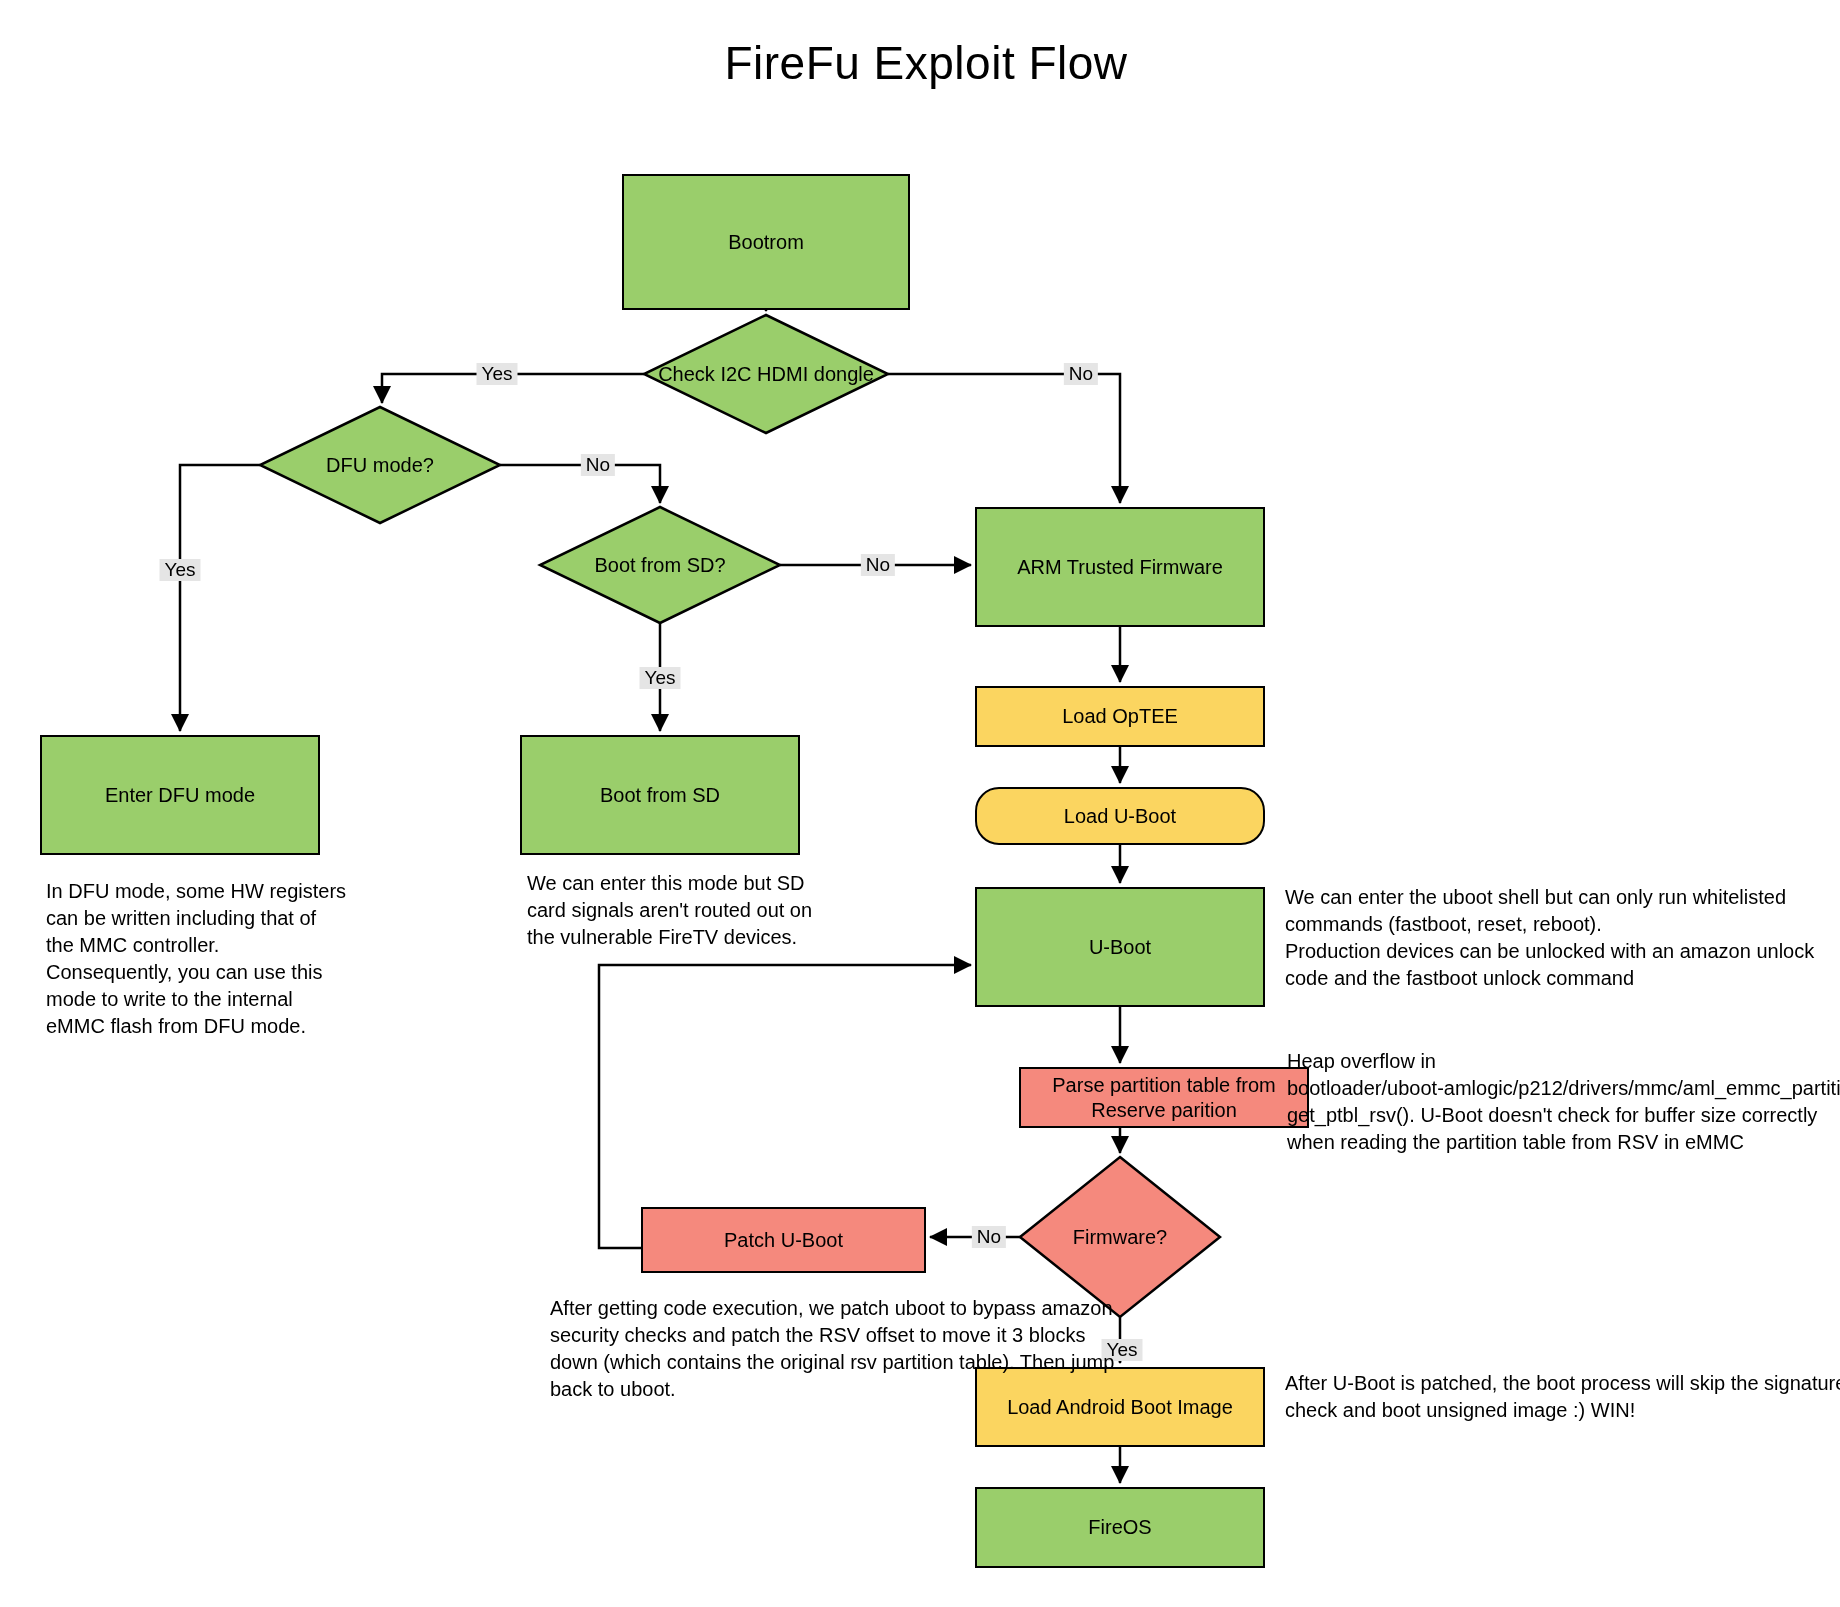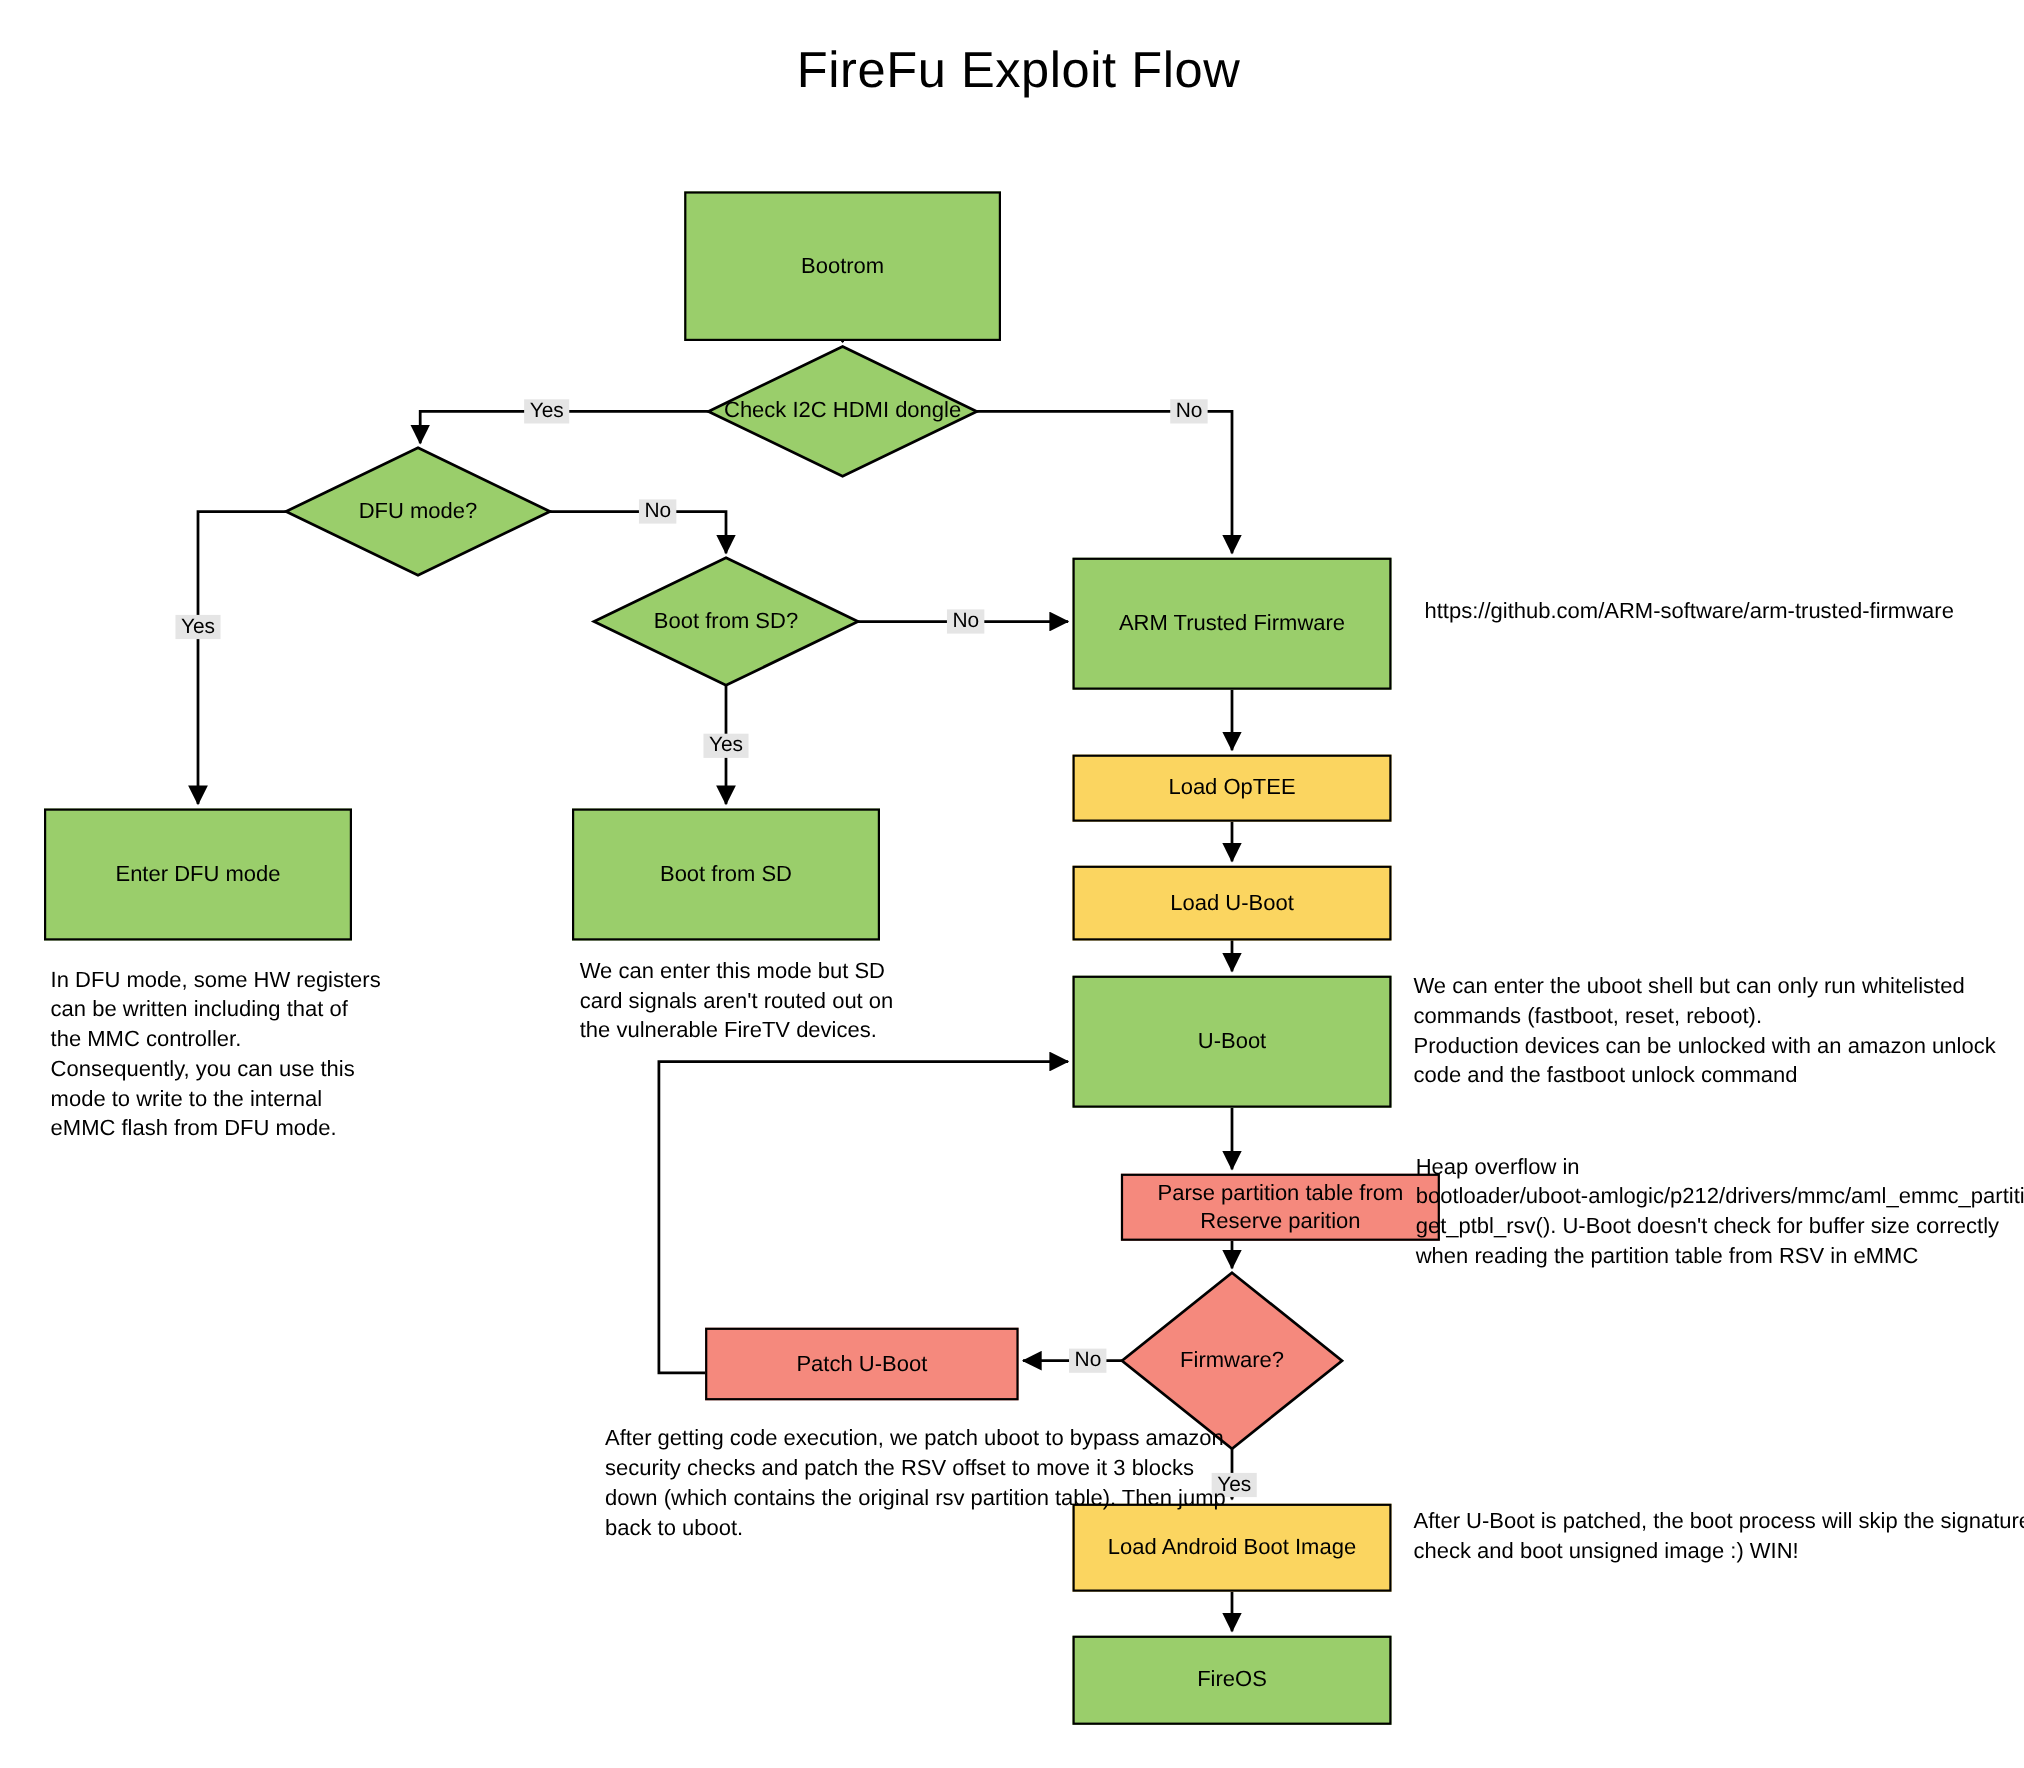--- a/index.html
+++ b/index.html
@@ -62,37 +62,36 @@
   <div class="dlabel" style="left:766px;top:374px;">Check I2C HDMI dongle</div>
   <div class="dlabel" style="left:380px;top:465px;">DFU mode?</div>
   <div class="dlabel" style="left:660px;top:565px;">Boot from SD?</div>
   <div class="dlabel" style="left:1120px;top:1237px;">Firmware?</div>
 
   <div class="node green" style="left:622px;top:174px;width:288px;height:136px;">Bootrom</div>
   <div class="node green" style="left:40px;top:735px;width:280px;height:120px;">Enter DFU mode</div>
   <div class="node green" style="left:520px;top:735px;width:280px;height:120px;">Boot from SD</div>
   <div class="node green" style="left:975px;top:507px;width:290px;height:120px;">ARM Trusted Firmware</div>
   <div class="node yellow" style="left:975px;top:686px;width:290px;height:61px;">Load OpTEE</div>
-  <div class="node yellow" style="left:975px;top:787px;width:290px;height:68px;">Load U-Boot</div>
+  <div class="node yellow" style="left:975px;top:787px;width:290px;height:58px;border-radius:24px;">Load U-Boot</div>
   <div class="node green" style="left:975px;top:887px;width:290px;height:120px;">U-Boot</div>
   <div class="node red" style="left:975px;top:1067px;width:290px;height:61px;margin-left:44px;">Parse partition table from Reserve parition</div>
   <div class="node red" style="left:641px;top:1207px;width:285px;height:66px;">Patch U-Boot</div>
   <div class="node yellow" style="left:975px;top:1367px;width:290px;height:80px;">Load Android Boot Image</div>
   <div class="node green" style="left:975px;top:1487px;width:290px;height:81px;">FireOS</div>
 
   <span class="elabel" style="left:497px;top:374px;">Yes</span>
   <span class="elabel" style="left:1081px;top:374px;">No</span>
   <span class="elabel" style="left:180px;top:570px;">Yes</span>
   <span class="elabel" style="left:598px;top:465px;">No</span>
   <span class="elabel" style="left:660px;top:678px;">Yes</span>
   <span class="elabel" style="left:878px;top:565px;">No</span>
   <span class="elabel" style="left:1122px;top:1350px;">Yes</span>
   <span class="elabel" style="left:989px;top:1237px;">No</span>
 
-  <div class="note" style="left:1295px;top:543px;">https://github.com/ARM-software/arm-trusted-firmware</div>
   <div class="note" style="left:46px;top:878px;">In DFU mode, some HW registers
 can be written including that of
 the MMC controller.
 Consequently, you can use this
 mode to write to the internal
 eMMC flash from DFU mode.</div>
   <div class="note" style="left:527px;top:870px;">We can enter this mode but SD
 card signals aren't routed out on
 the vulnerable FireTV devices.</div>
   <div class="note" style="left:1285px;top:884px;">We can enter the uboot shell but can only run whitelisted

